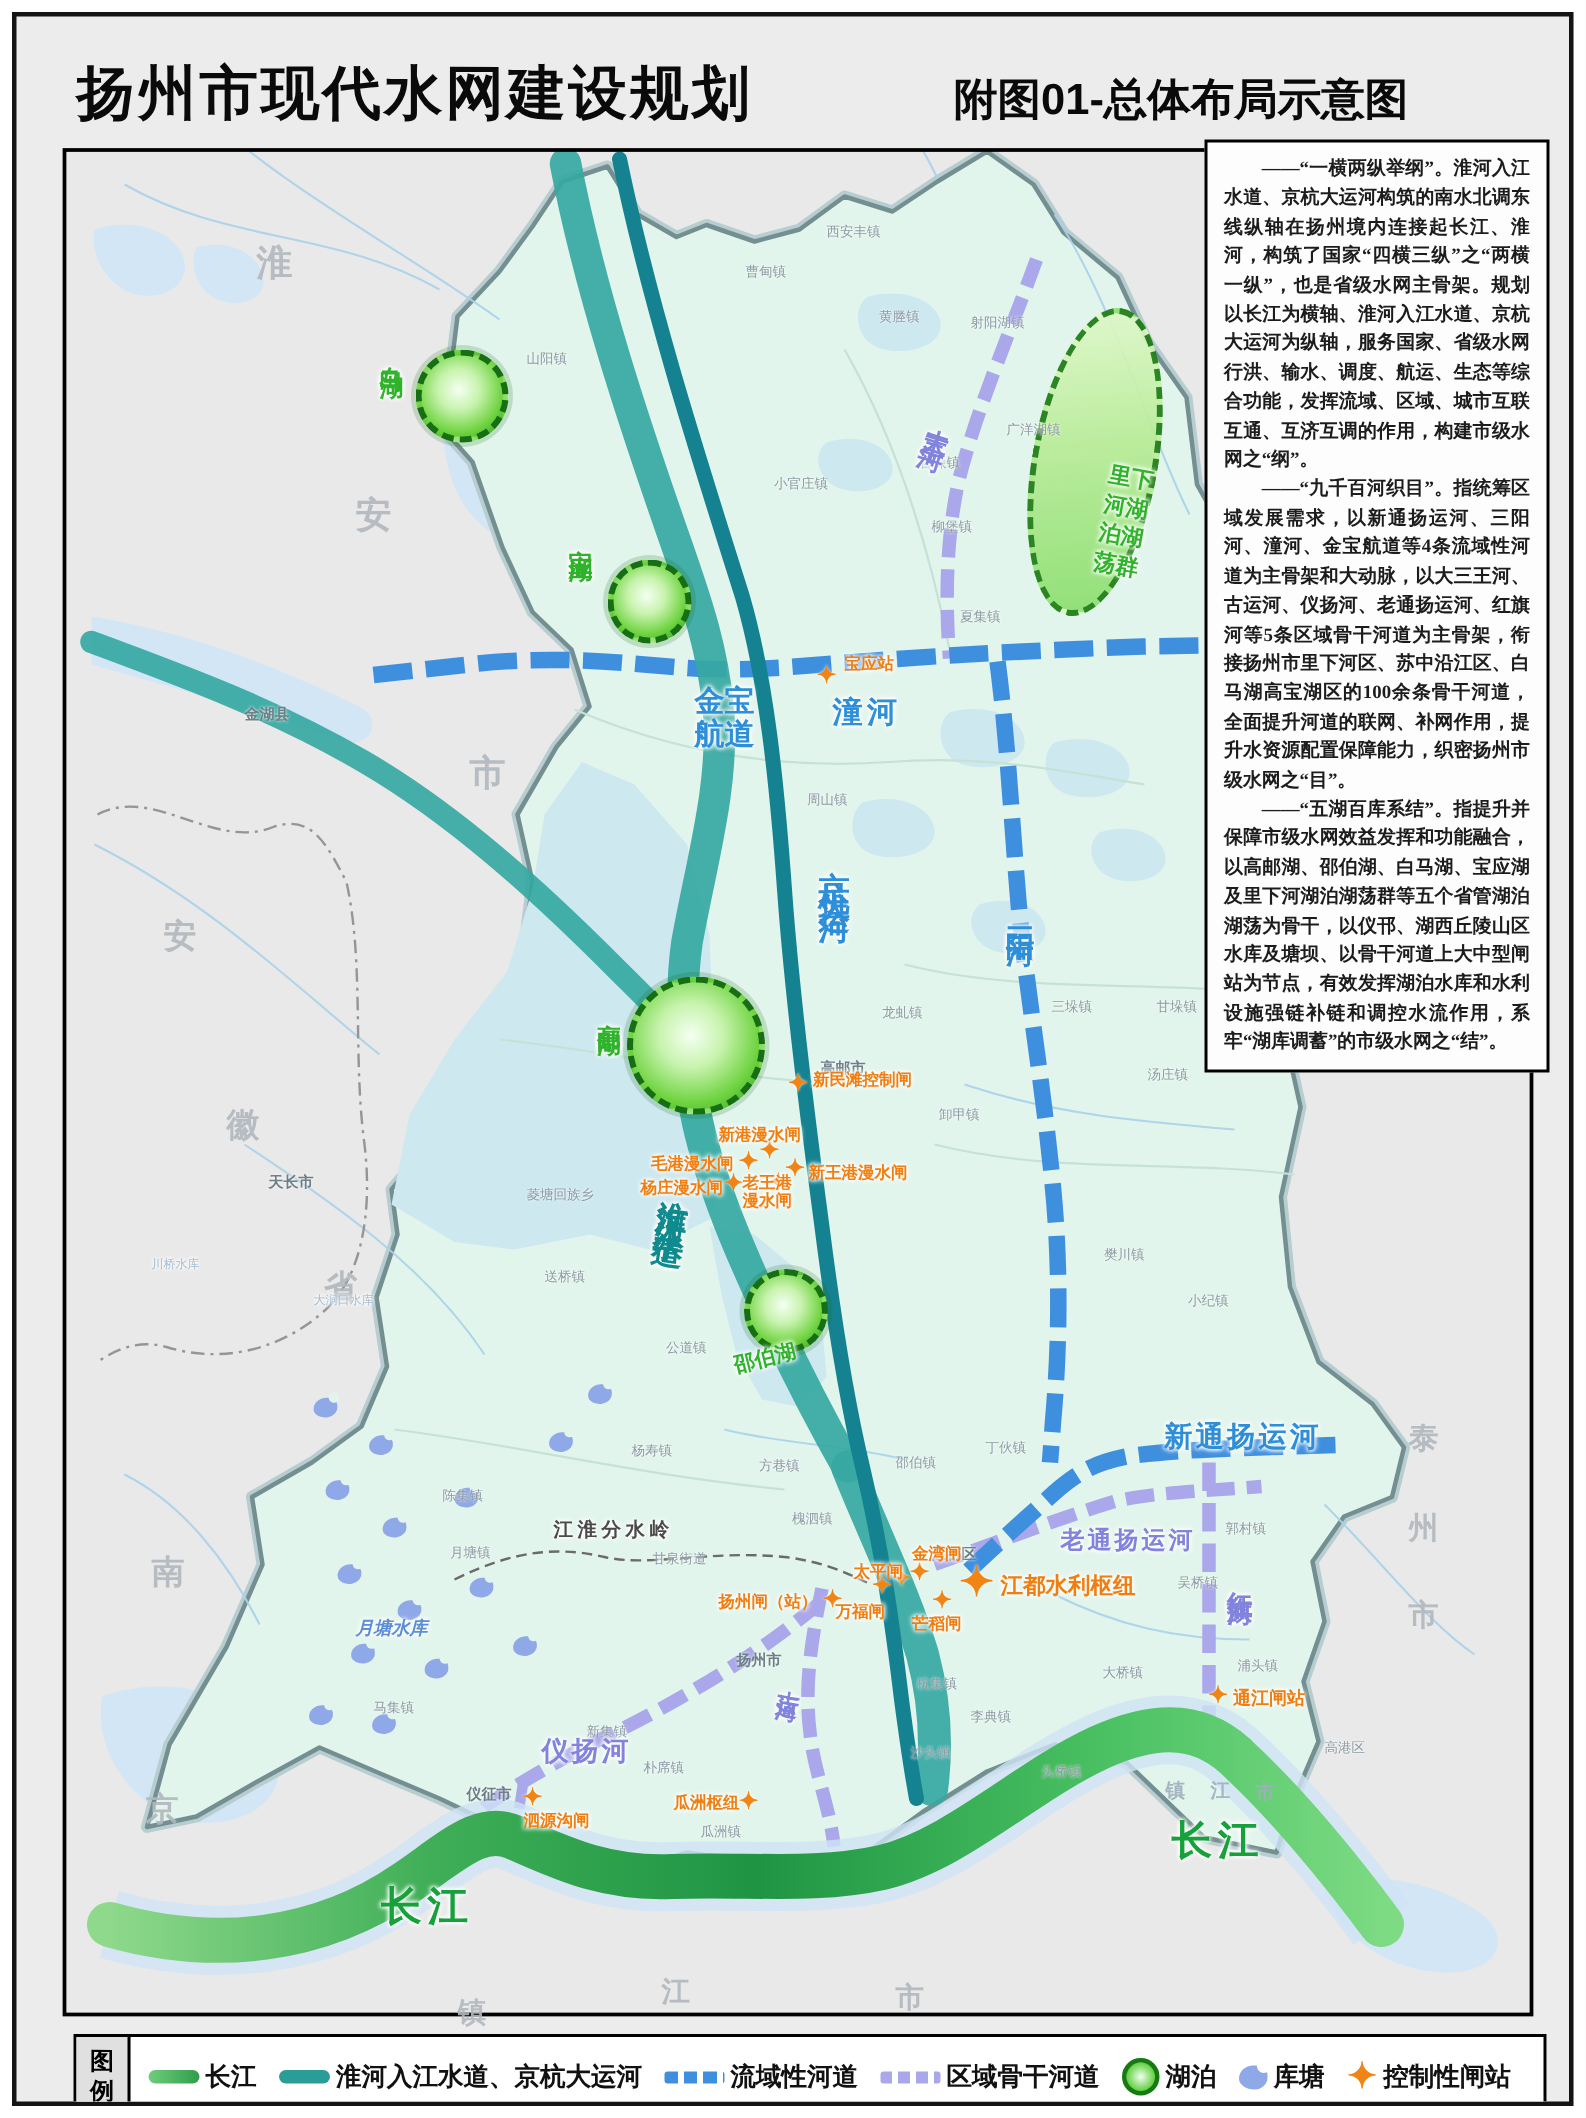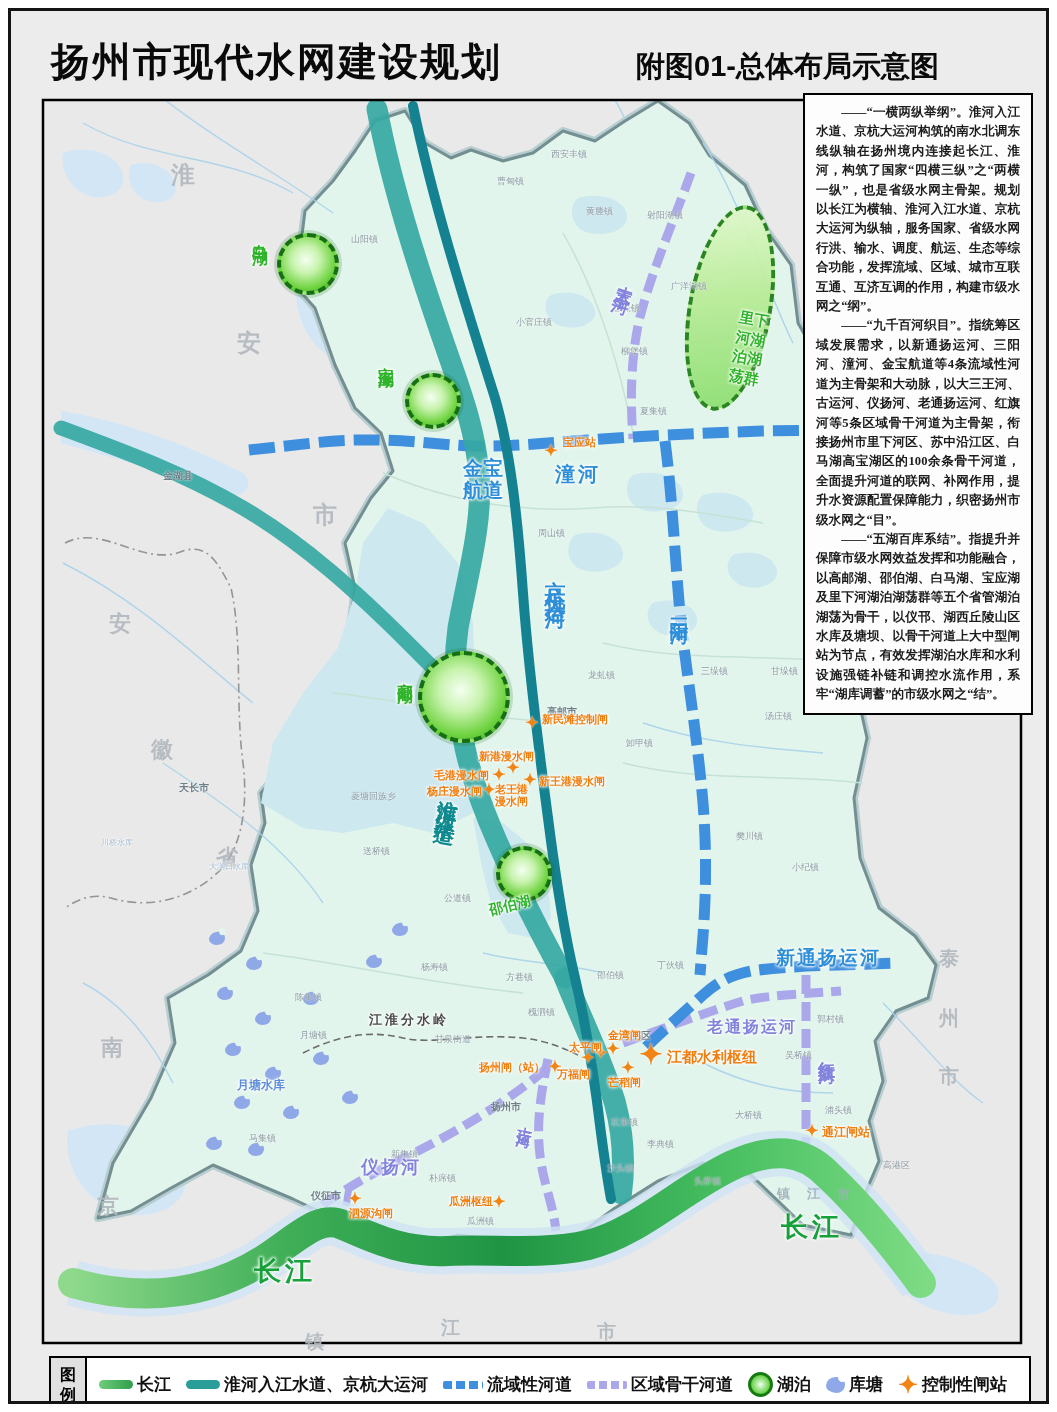--- a/index.html
+++ b/index.html
@@ -240,21 +240,21 @@
   <span class="lbl green2" style="left:243px;top:1242px;font-size:27px;letter-spacing:4px;">长江</span>
   <span class="lbl green2" style="left:770px;top:1198px;font-size:27px;letter-spacing:4px;">长江</span>
 
   <span class="lbl green v" style="left:238px;top:220px;font-size:16px;letter-spacing:3px;">白马湖</span>
   <span class="lbl green v" style="left:364px;top:342px;font-size:16px;letter-spacing:3px;">宝应湖</span>
   <span class="lbl green v" style="left:383px;top:658px;font-size:16px;letter-spacing:3px;">高邮湖</span>
   <span class="lbl green" style="left:478px;top:886px;font-size:14px;transform:rotate(-14deg);">邵伯湖</span>
   <span class="lbl green" style="left:722px;top:298px;font-size:15px;width:32px;white-space:normal;word-break:break-all;text-align:center;line-height:1.3;transform:rotate(10deg);">里下河湖泊湖荡群</span>
 
   <span class="lbl" style="left:358px;top:1000px;font-size:13px;color:#4a4a4a;letter-spacing:3px;">江淮分水岭</span>
-  <span class="lbl" style="left:226px;top:1066px;font-size:12px;color:#5b8dd9;">月塘水库</span>
+  <span class="lbl" style="left:226px;top:1066px;font-size:12px;color:#5b8dd9;font-style:italic;">月塘水库</span>
   <span class="lbl" style="left:90px;top:826px;font-size:8px;color:#a4bcd4;font-weight:normal;">川桥水库</span>
   <span class="lbl" style="left:198px;top:826px;font-size:8px;color:#a4bcd4;font-weight:normal;margin-top:24px;">大涧口水库</span>
 
   <span class="bgc" style="left:160px;top:148px;">淮</span>
   <span class="bgc" style="left:226px;top:316px;">安</span>
   <span class="bgc" style="left:302px;top:488px;">市</span>
   <span class="bgc" style="left:98px;top:598px;font-size:22px;">安</span>
   <span class="bgc" style="left:140px;top:724px;font-size:22px;">徽</span>
   <span class="bgc" style="left:205px;top:832px;font-size:22px;">省</span>
   <span class="bgc" style="left:90px;top:1022px;font-size:22px;">南</span>

